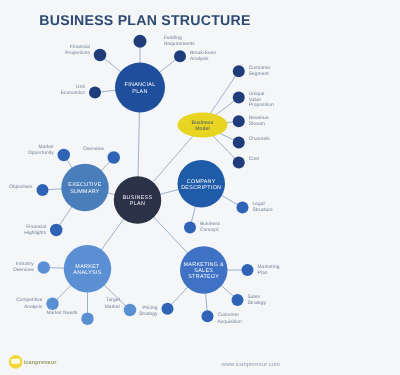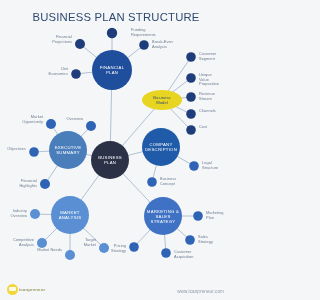--- a/index.html
+++ b/index.html
@@ -10,21 +10,21 @@
     overflow:hidden;
     position:relative;
   }
   #canvas{position:absolute;inset:0;width:232px;height:300px;}
   .title{
     position:absolute;top:11px;left:0;width:232px;
     text-align:center;
     font-size:11.3px;
     letter-spacing:0.2px;
     color:#2e4a72;
-    font-weight:400;
+    font-weight:700;
   }
   .footer-url{
     position:absolute;right:8px;bottom:6px;
     font-size:4.6px;color:#8b99ab;letter-spacing:0.1px;
   }
   .logo{
     position:absolute;left:7px;bottom:5px;
     display:flex;align-items:center;gap:1px;
   }
   .logo-mark{

